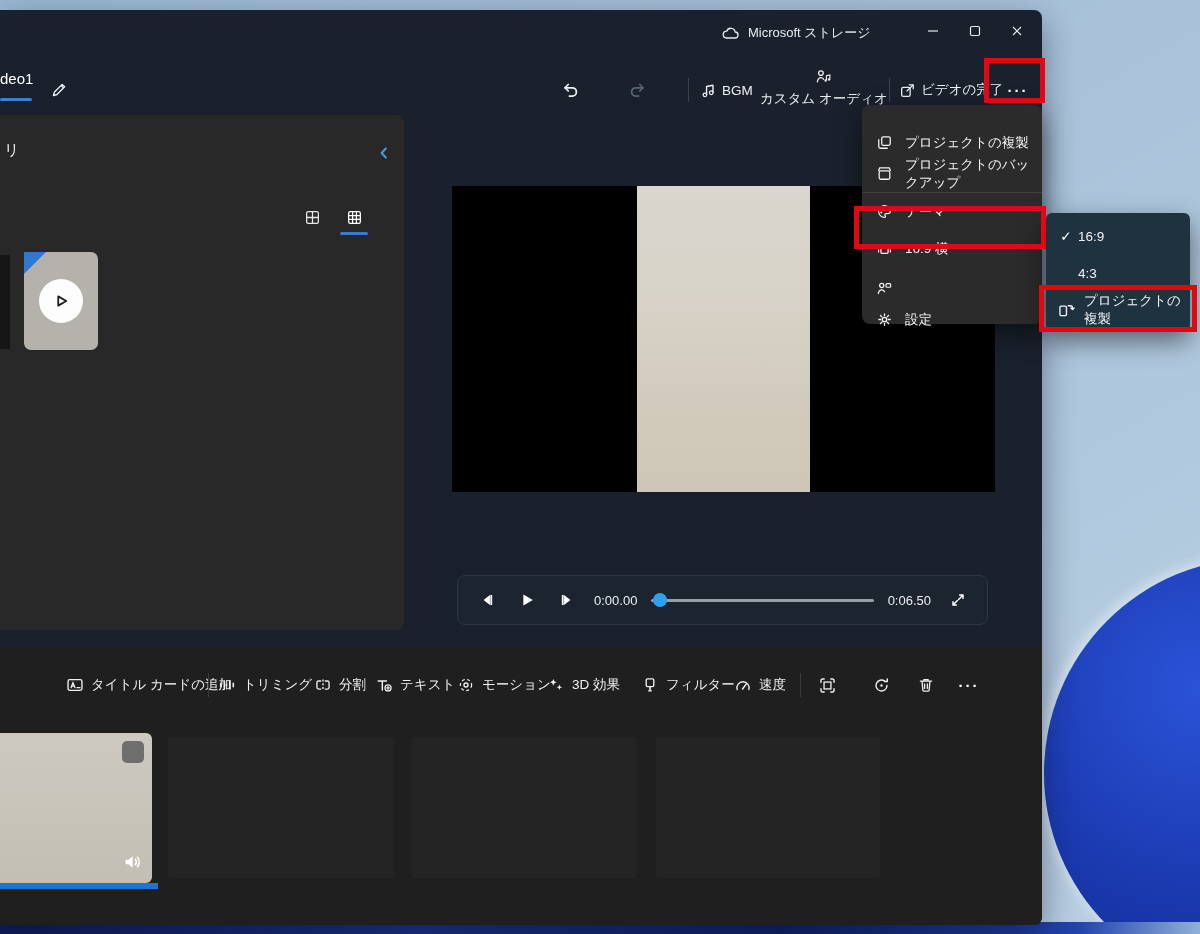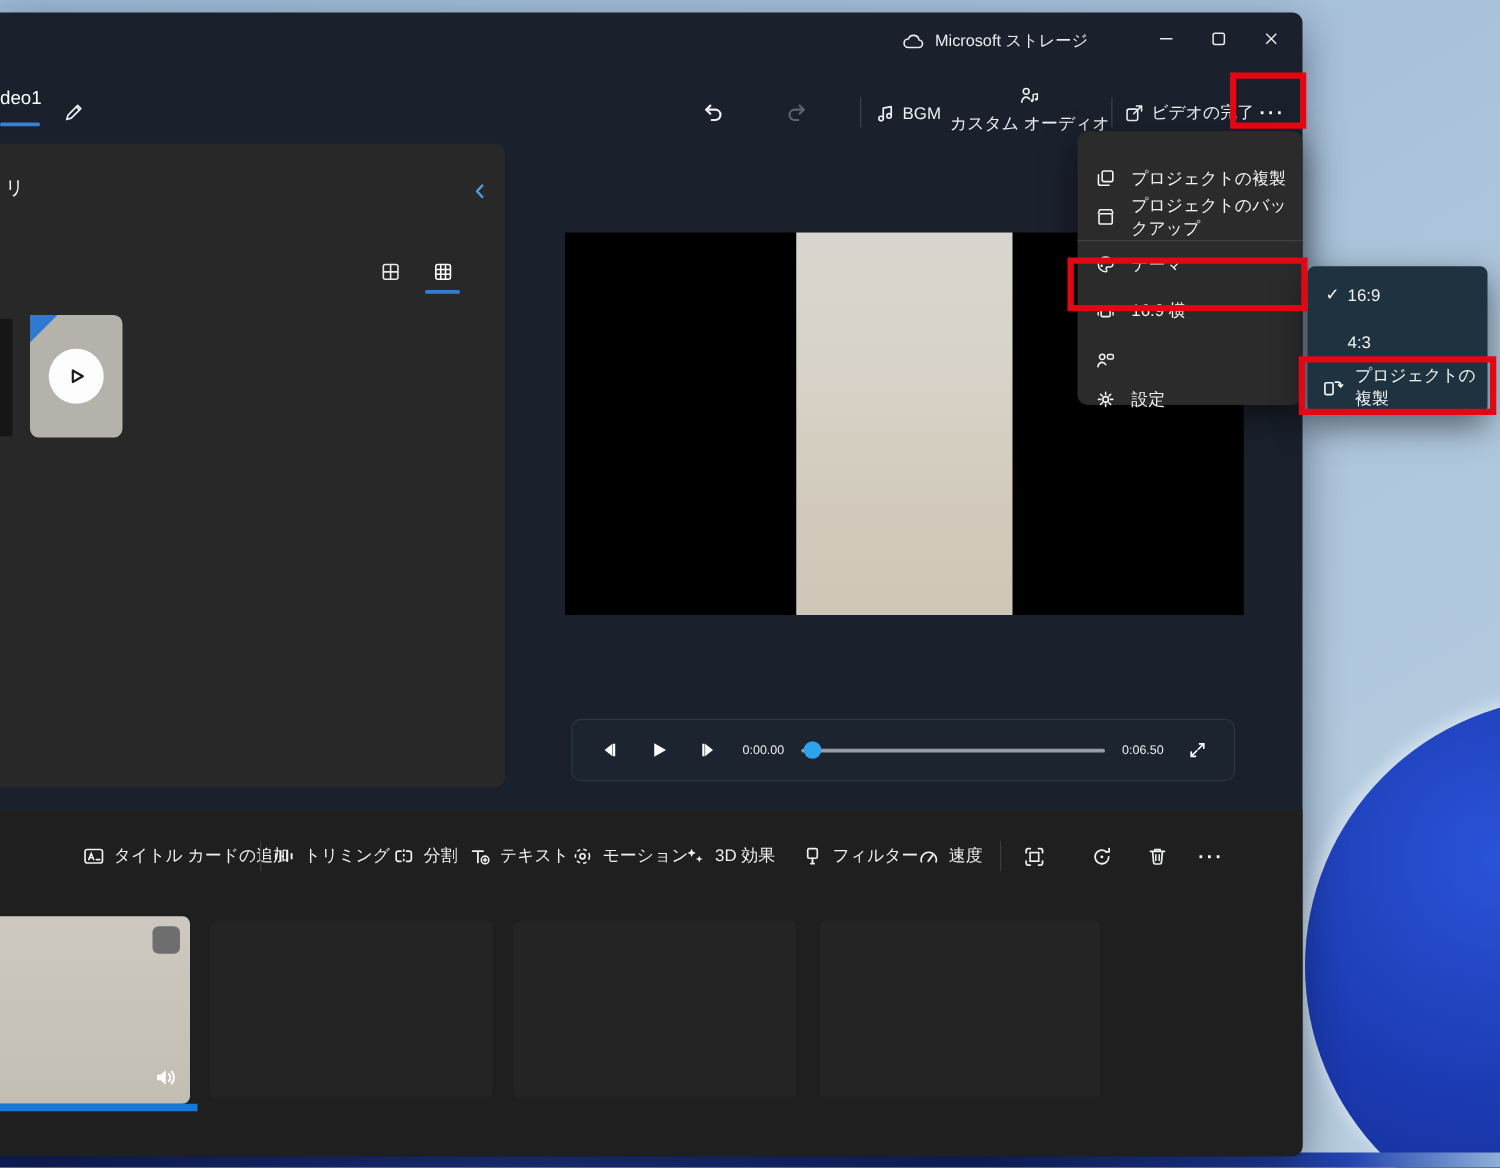--- a/index.html
+++ b/index.html
@@ -39,21 +39,21 @@
     background:#fdfdfd;border-radius:50%;display:flex;align-items:center;justify-content:center;}
   
   .videoframe{position:absolute;left:452px;top:176px;width:543px;height:306px;background:#000;}
   .videostrip{position:absolute;left:185px;top:0;width:173px;height:306px;
     background:linear-gradient(180deg,#d9d6cf 0%,#d8d3c8 35%,#d2cbbd 70%,#cec7b7 100%);}
   
   .playerbar{position:absolute;left:457px;top:565px;width:531px;height:50px;box-sizing:border-box;
     background:#1c2430;border:1px solid #2d3644;border-radius:8px;display:flex;align-items:center;
     padding:0 16px;gap:14px;color:#eceef0;}
   .pbtn{width:26px;height:26px;display:flex;align-items:center;justify-content:center;}
-  .ptime{font-size:10px;white-space:nowrap;}
+  .ptime{font-size:13px;white-space:nowrap;}
   .slider{flex:1;position:relative;height:14px;}
   .slider-track{position:absolute;left:0;right:0;top:6px;height:3px;background:#989ea6;border-radius:2px;}
   .slider-thumb{position:absolute;left:2px;top:0;width:14px;height:14px;background:#2fa2ee;border-radius:50%;}
   
   .timeline{position:absolute;left:0;top:638px;width:1042px;height:277px;background:#1f1f1f;border-radius:0 0 8px 0;}
   .tt-item{position:absolute;top:15px;height:44px;display:flex;align-items:center;gap:7px;color:#eef0f1;font-size:13.5px;}
   .tt-div{position:absolute;top:25px;width:1px;height:24px;background:#3a3a3a;}
   .thumb-first{position:absolute;left:0;top:85px;width:152px;height:150px;border-radius:0 6px 6px 0;
     background:linear-gradient(180deg,#cdc9c0 0%,#c8c3b9 60%,#c3beb3 100%);}
   .thumb-badge{position:absolute;right:8px;top:8px;width:22px;height:22px;background:#6e6e6e;border-radius:5px;}

